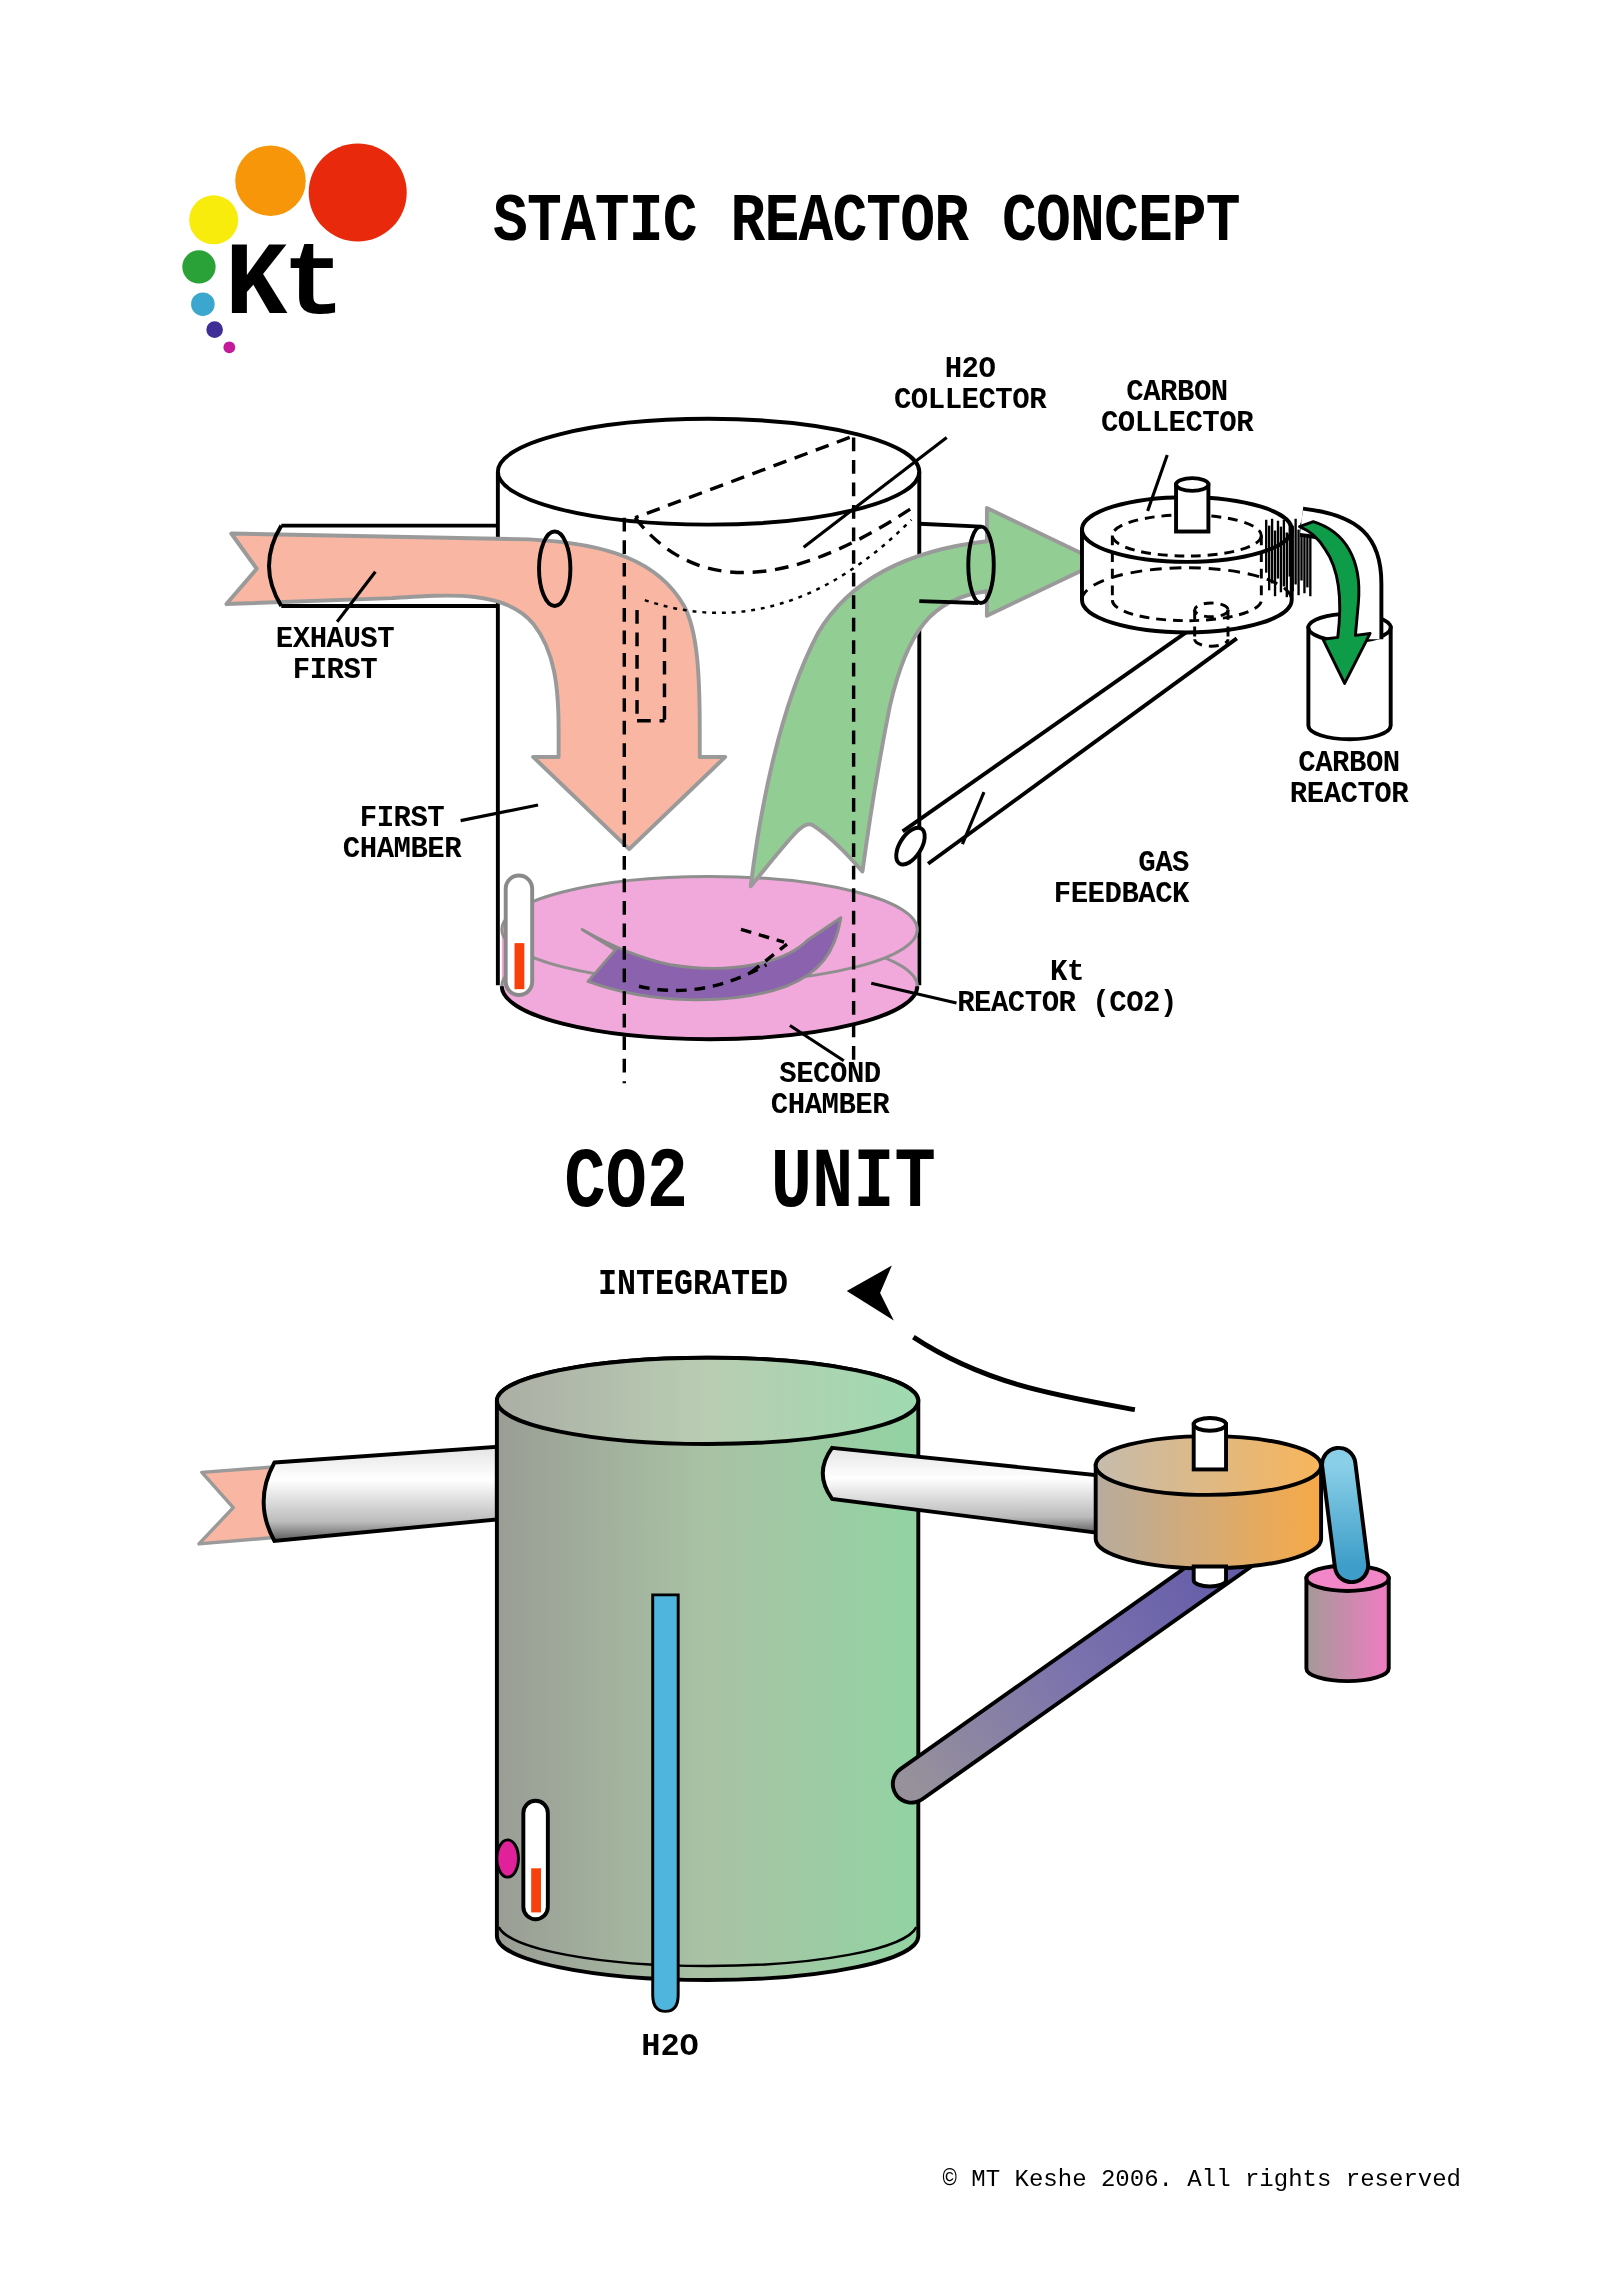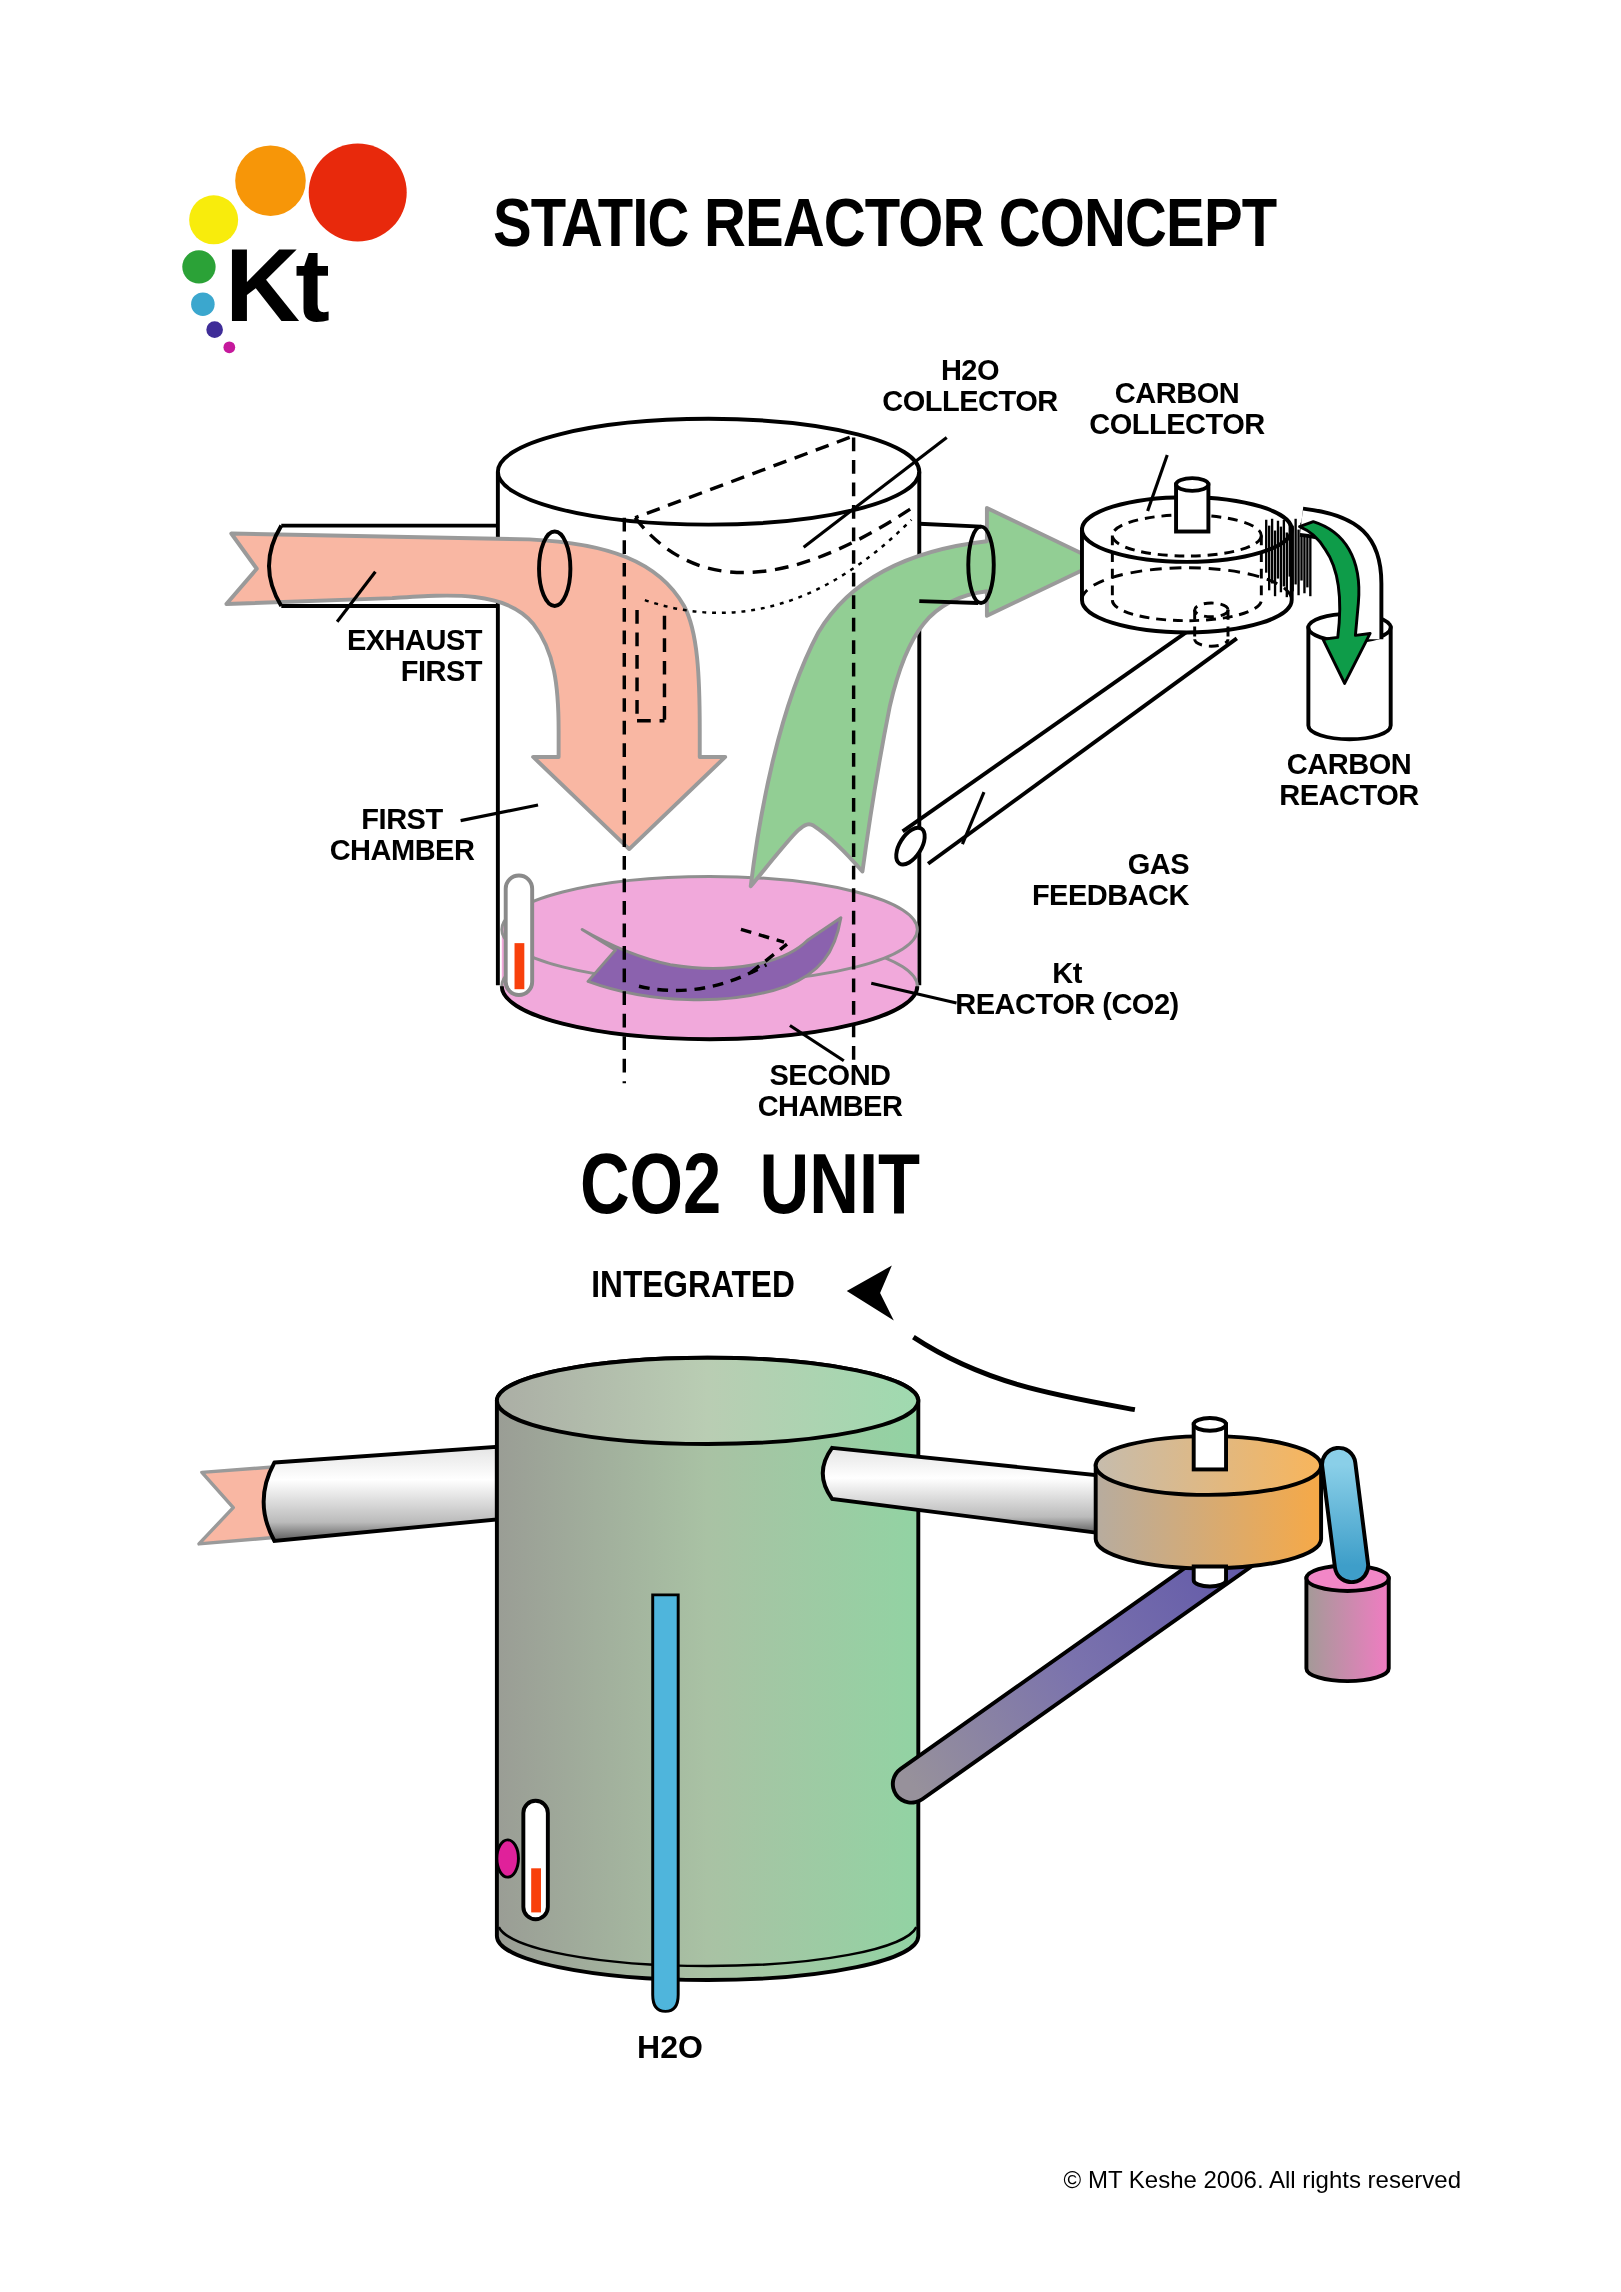--- a/index.html
+++ b/index.html
@@ -1,17 +1,17 @@
 <!DOCTYPE html>
 <html><head>
 <meta charset="utf-8">
 <style>
   html,body{margin:0;padding:0;background:#fff;}
   .canvas{position:relative;width:1621px;height:2293px;background:#fff;overflow:hidden;
-          font-family:Liberation Sans, sans-serif;}
+          font-family:Liberation Mono, monospace;}
   .layer{position:absolute;left:0;top:0;}
   .lbl{position:absolute;color:#000;font-weight:bold;font-size:29px;line-height:1.06;
        letter-spacing:-0.5px;text-align:center;white-space:nowrap;}
   .lbl div{white-space:nowrap;}
   .title{position:absolute;color:#000;font-weight:bold;font-size:69px;line-height:1;
          letter-spacing:-1px;transform:scaleX(.84);transform-origin:left top;white-space:nowrap;}
   .co2unit{position:absolute;color:#000;font-weight:bold;font-size:86px;line-height:1;
          transform:scaleX(.80);transform-origin:center top;text-align:center;white-space:pre;}
   .integrated{position:absolute;color:#000;font-weight:bold;font-size:36px;line-height:1;
          transform:scaleX(.88);transform-origin:center top;text-align:center;}
@@ -277,21 +277,21 @@
 <div class="lbl" style="left:823px;top:355px;width:294px;">
   <div>H2O</div>
   <div>COLLECTOR</div>
 </div>
 
 <div class="lbl" style="left:1030px;top:378px;width:294px;">
   <div>CARBON</div>
   <div>COLLECTOR</div>
 </div>
 
-<div class="lbl" style="left:188px;top:625px;width:294px;text-align:right;">
+<div class="lbl" style="left:188px;top:625px;width:294px;">
   <div>EXHAUST</div>
   <div>FIRST</div>
 </div>
 
 <div class="lbl" style="left:255px;top:804px;width:294px;">
   <div>FIRST</div>
   <div>CHAMBER</div>
 </div>
 
 <div class="lbl" style="left:895px;top:849px;width:294px;text-align:right;">

